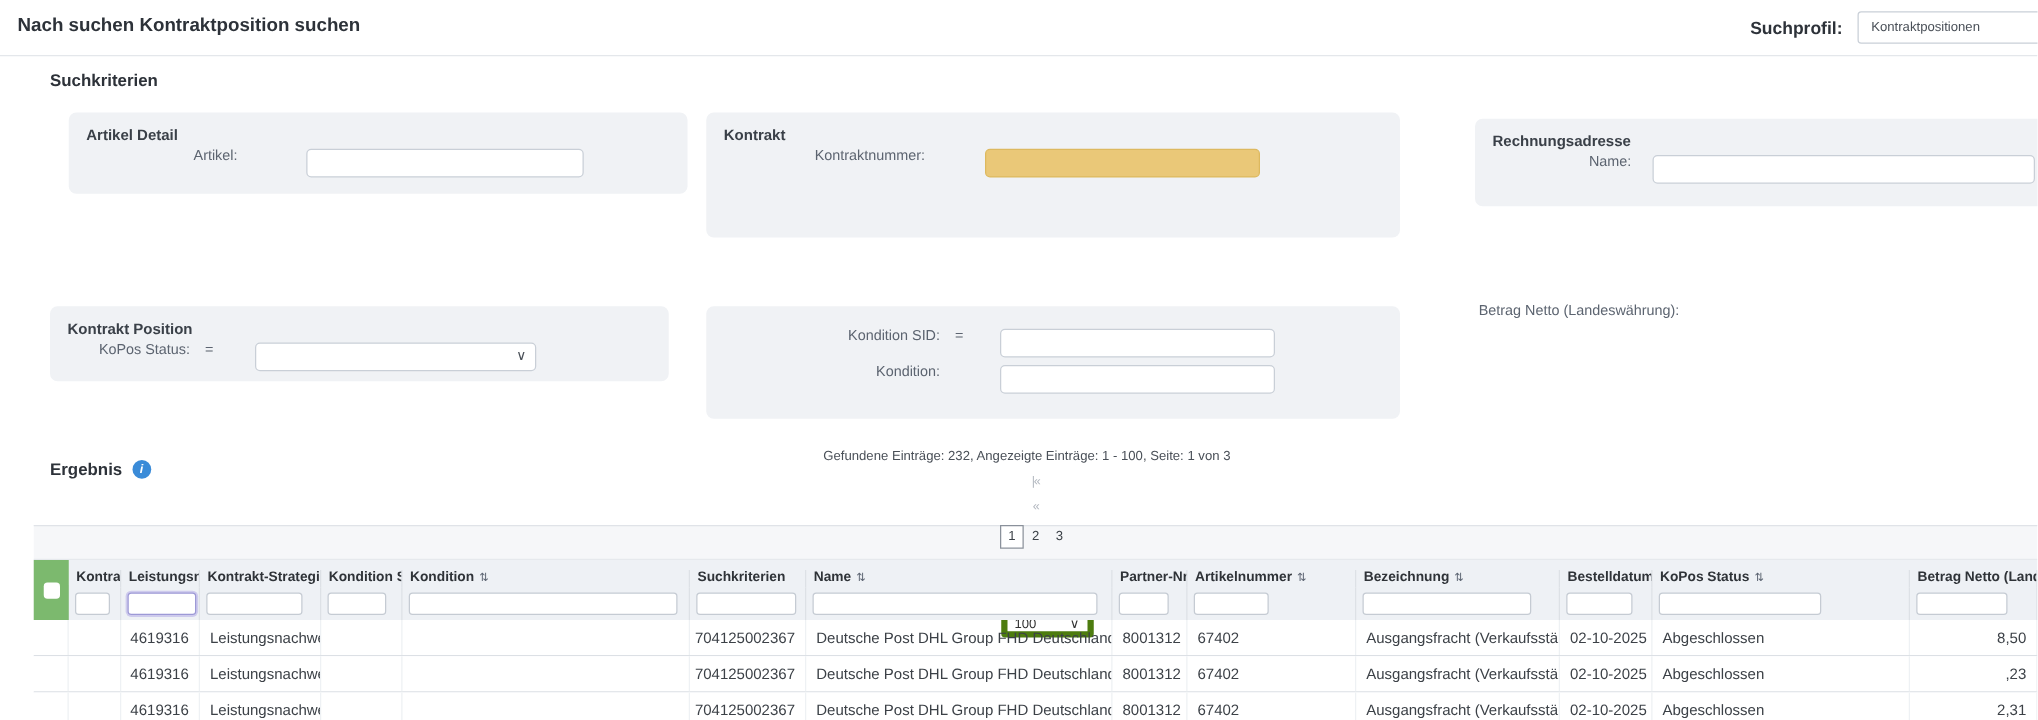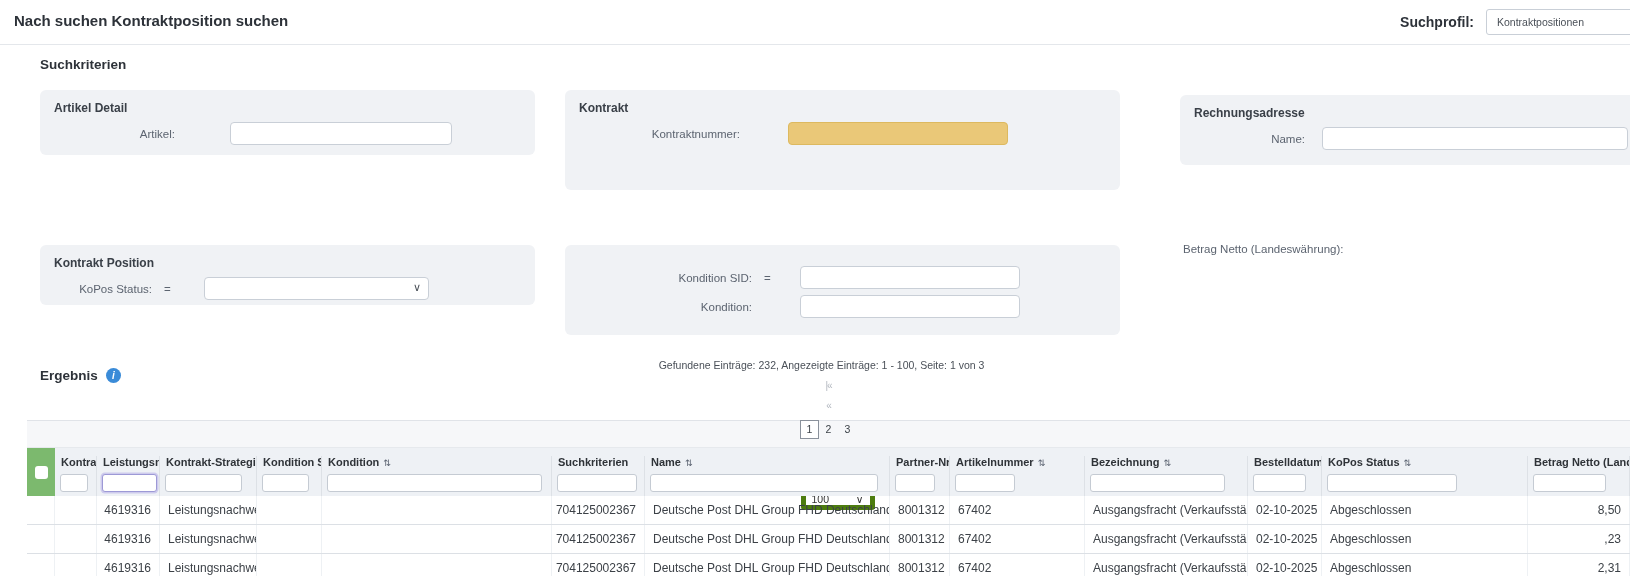--- a/index.html
+++ b/index.html
@@ -17,29 +17,29 @@
     display:flex;align-items:center;padding:0 10px;font-size:10.5px;color:#4a5058;}
   
   .section-title{position:absolute;font-size:13.5px;font-weight:bold;color:#2d3239;}
   #suchkriterien-title{left:40px;top:57px;}
   #ergebnis-title{left:40px;top:368px;display:flex;align-items:center;gap:8px;}
   .info-icon{width:15px;height:15px;border-radius:50%;background:#3a8bd8;color:#fff;
     font-size:10px;font-weight:bold;display:inline-flex;align-items:center;justify-content:center;font-style:italic;}
   
   .panel{position:absolute;background:#f0f2f5;border-radius:6px;}
   .panel-title{font-size:12px;font-weight:bold;color:#3a4048;padding:11px 14px 4px 14px;}
-  .frow{display:flex;align-items:center;height:29px;}
+  .frow{display:flex;height:29px;}
   .flabel{text-align:right;color:#5c6470;font-size:11.5px;}
   .fop{width:34px;padding-left:12px;color:#5c6470;font-size:11.5px;}
   .tinput{height:23px;border:1px solid #c9cfd7;border-radius:4px;background:#fff;
     padding:0 8px;font-size:11px;color:#333;font-family:inherit;box-sizing:border-box;}
   .tinput.hl{background:#eac878;border-color:#ddb95f;}
   .tselect{position:relative;}
   .tselect .chev{position:absolute;right:8px;top:4px;color:#4a5058;font-size:11px;}
-  #panel-artikel{left:40px;top:90px;width:495px;height:65px;}
+  #panel-artikel{left:55px;top:90px;width:495px;height:65px;}
   #panel-artikel .flabel{width:135px;}
   #panel-artikel .tinput{margin-left:55px;width:222px;}
   #panel-kontrakt{left:565px;top:90px;width:555px;height:100px;}
   #panel-kontrakt .flabel{width:175px;}
   #panel-kontrakt .tinput{margin-left:2px;width:220px;}
   #panel-kontrakt .tinput.small{width:80px;}
   .cal-icon{display:inline-block;width:13px;height:12px;margin-left:12px;border-radius:2px;
     background:linear-gradient(#d9534f 0 5px,#eef0f3 5px 6px,#b3b8bf 6px 100%);}
   #panel-rechnung{left:1180px;top:95px;width:462px;height:70px;}
   #panel-rechnung .flabel{width:125px;}

